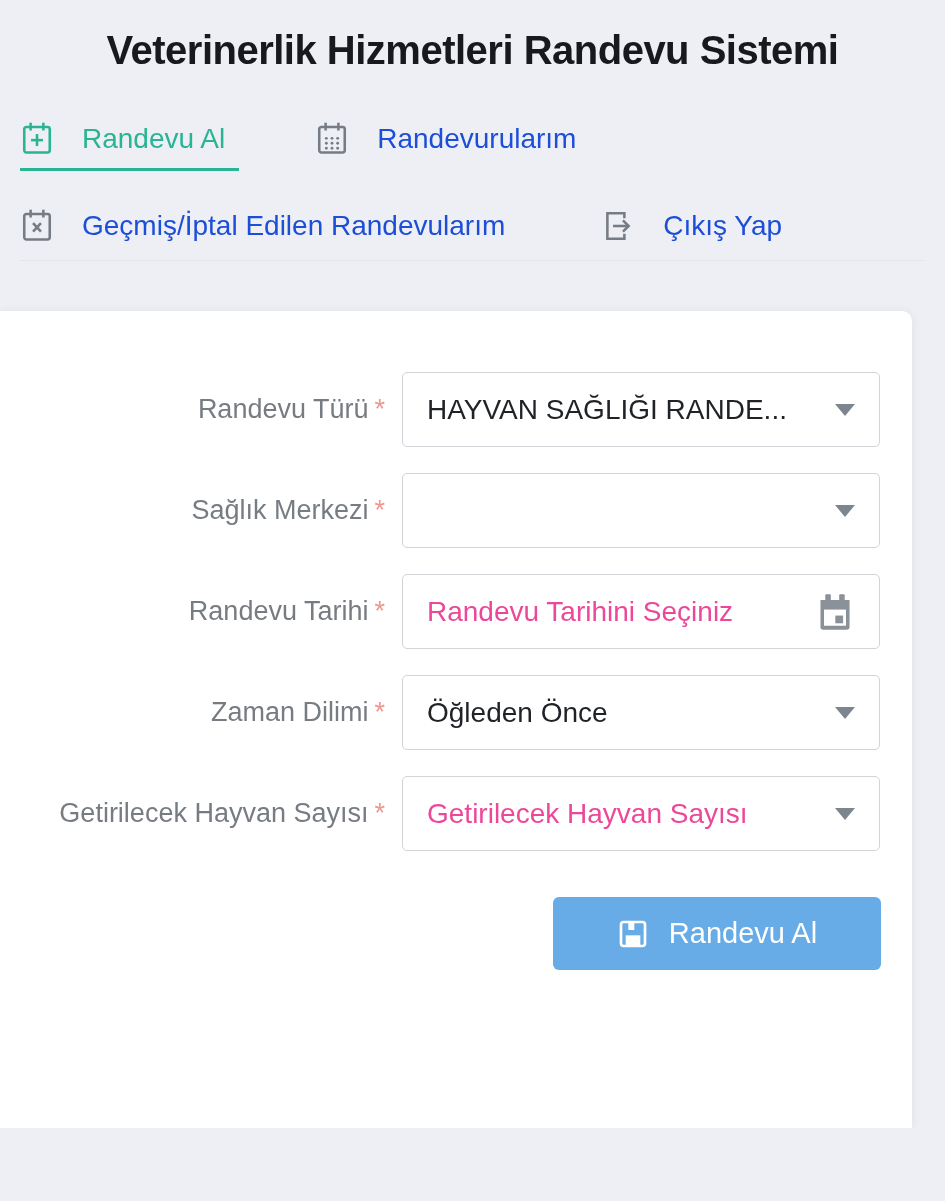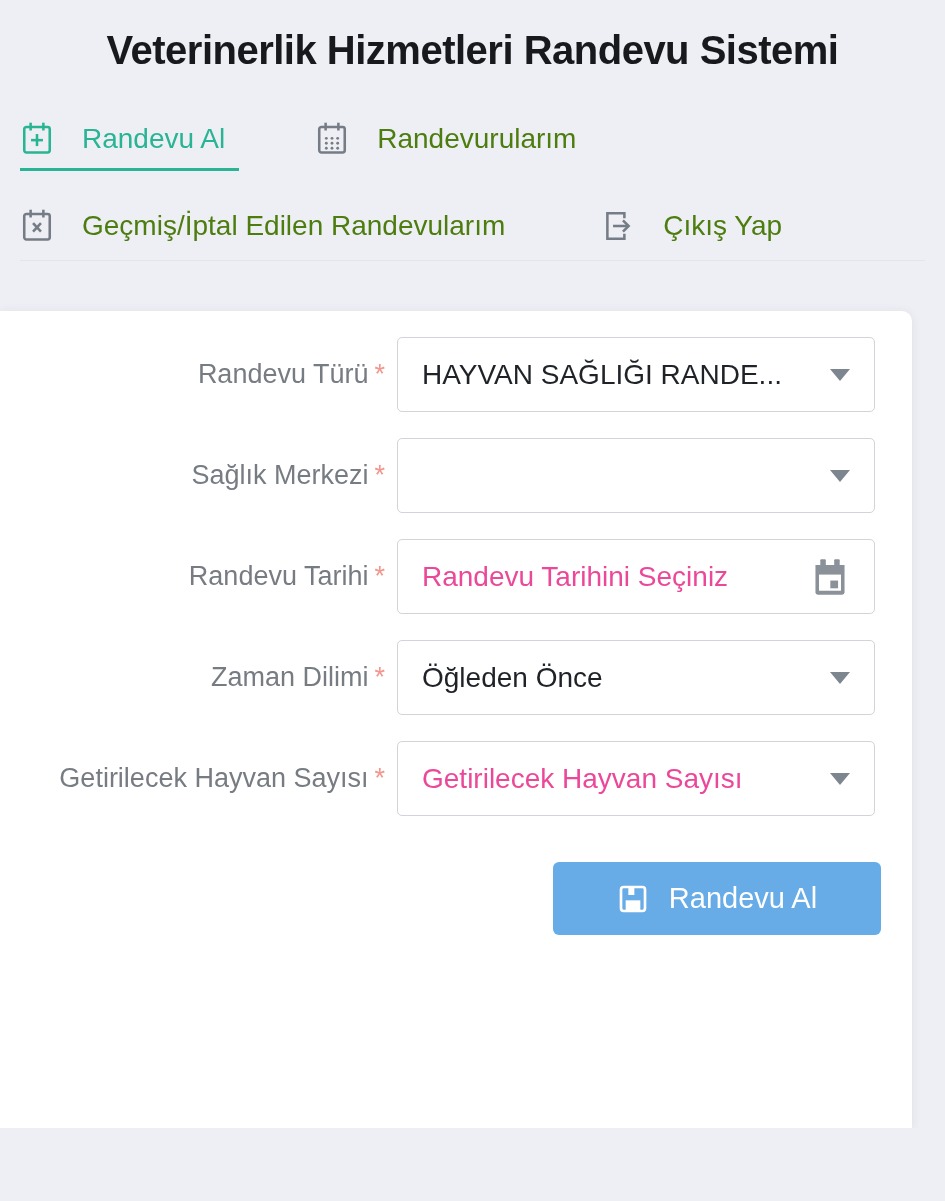--- a/index.html
+++ b/index.html
@@ -10,45 +10,45 @@
   .page-title {
     margin:24px auto 0; max-width:760px; text-align:center;
     font-size:40px; line-height:53px; font-weight:bold; color:#17191d; letter-spacing:-0.5px;
   }
 
   
   .tabbar { display:flex; flex-wrap:wrap; padding:0 20px; margin-top:44px; row-gap:37px; }
   .tab {
     display:flex; align-items:center; gap:28px; height:50px;
     padding:0 14px 12px 0; border-bottom:3px solid transparent; cursor:pointer;
-    font-size:28px; color:#4d7c0f; white-space:nowrap;
+    font-size:28px; color:#1d4ed8; white-space:nowrap;
   }
   .tab .ticon { width:34px; height:38px; display:block; flex:0 0 auto; }
   .tab.active { color:#29b493; border-bottom-color:#29b493; }
   .tab-1 { margin-right:76px; }
   .tab-3 { margin-right:82px; }
 
   .divider { border:none; border-top:1px solid #e3e5e9; margin:2px 20px 0; }
 
   
   .card {
     width:912px; flex:1; margin-top:50px; background:#ffffff;
     border-radius:0 10px 0 0; box-shadow:0 1px 10px rgba(45,55,75,0.08);
-    padding-top:26px;
+    padding-top:61px;
   }
 
   
   .form-row { display:flex; align-items:center; margin-bottom:26px; }
   .form-label {
     flex:0 0 385px; text-align:right; font-size:27px; color:#777c83;
     white-space:nowrap;
   }
   .req { color:#f2968e; margin-left:6px; }
   .control {
-    margin-left:12px; width:478px; height:75px; background:#ffffff;
+    margin-left:17px; width:478px; height:75px; background:#ffffff;
     border:1px solid #d1d4d8; border-radius:5px;
     display:flex; align-items:center; padding:0 24px; position:relative; cursor:pointer;
   }
   .control .value { font-size:28px; color:#1f2227; white-space:nowrap; overflow:hidden; }
   .control .placeholder { font-size:28px; color:#ec4899; white-space:nowrap; overflow:hidden; }
   .caret {
     margin-left:auto; width:0; height:0; flex:0 0 auto;
     border-left:10px solid transparent; border-right:10px solid transparent;
     border-top:12px solid #7d868e;
   }

